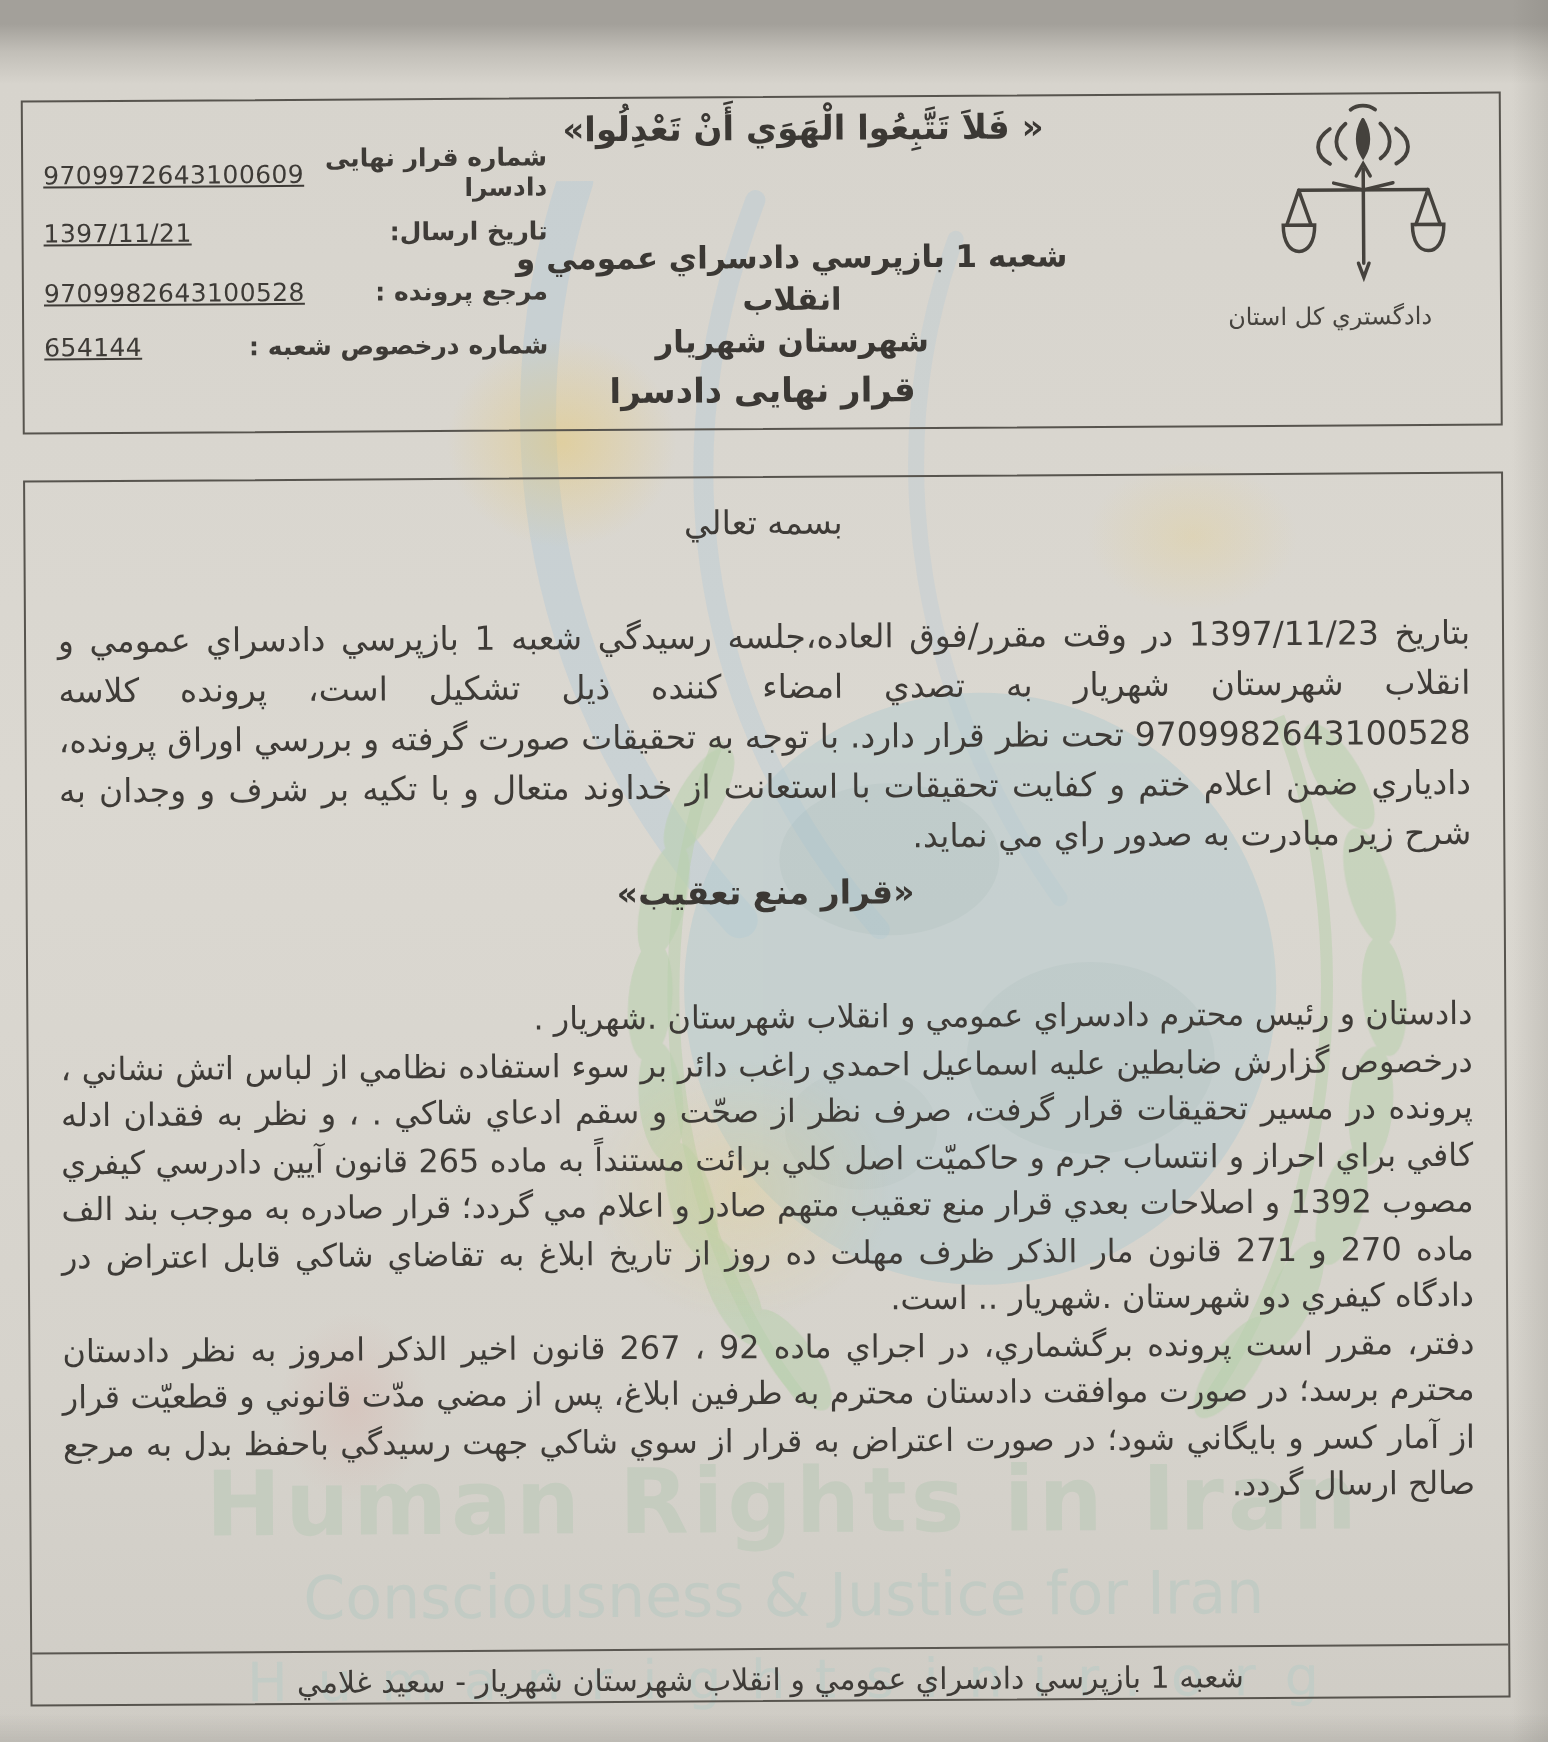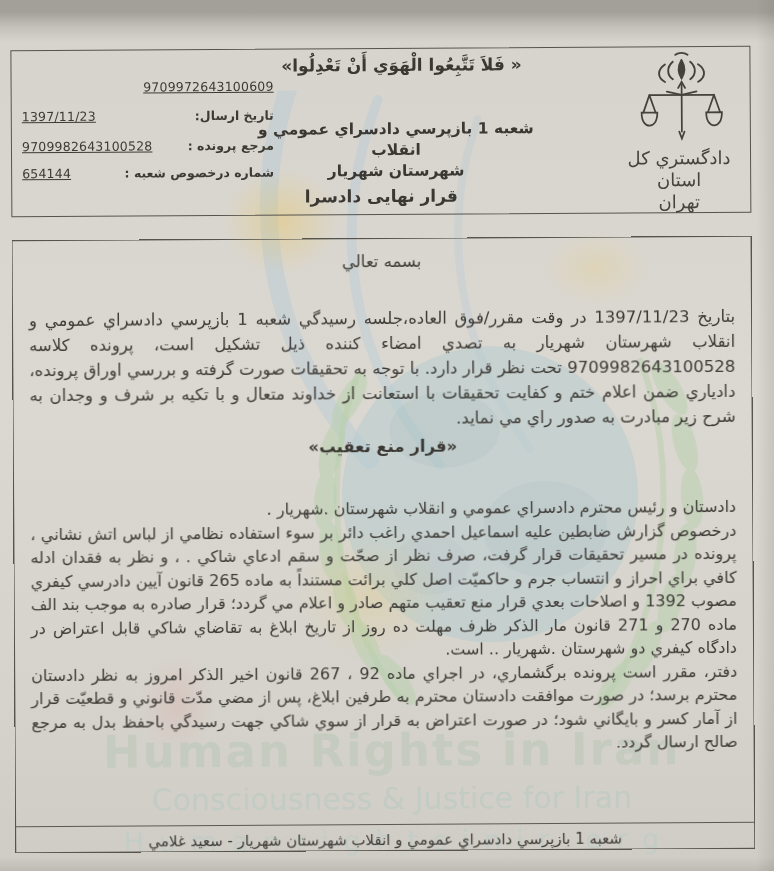--- a/index.html
+++ b/index.html
@@ -21,21 +21,21 @@
   .wm-line2{font-size:30px; color:#c2cbc4; margin-top:6px;}
   .wm-line3{font-size:27px; color:#c3ccc6; letter-spacing:0.55em; margin-top:10px; padding-left:0.5em;}
   
   .box{position:absolute; border:1.5px solid #57544e; z-index:2;}
   .header-box{left:13px; top:48px; width:738px; height:165px;}
   .body-box{left:13px; top:238px; width:738px; height:611px;}
   .abs{position:absolute;}
   
   .verse{top:6px; left:40px; width:700px; text-align:center; font-size:17px; font-weight:bold; color:#3b3834;}
   .emblem-wrap{top:4px; right:20px; width:96px; height:98px;}
-  .authority{top:100px; right:6px; width:130px; text-align:center; font-size:18px; line-height:22px; color:#46433e; direction:rtl;margin-left:48px;}
+  .authority{top:100px; right:6px; width:130px; text-align:left; font-size:12px; line-height:22px; color:#46433e; direction:rtl;margin-left:48px;}
   .meta-row{left:10px; width:252px; height:20px; display:flex; justify-content:space-between; align-items:center; direction:rtl; color:#3e3b37; font-size:12.5px;}
   .meta-row .lbl{font-weight:bold;}
   .meta-row .val{direction:ltr; letter-spacing:0.2px;text-decoration:underline;}
   .branch{top:70px; left:228px; width:312px; text-align:center; direction:rtl; font-weight:bold; font-size:15.5px; line-height:21px; color:#3b3834;}
   .doc-title{top:137px; left:0; width:100%; text-align:center; font-weight:bold; font-size:17px; color:#3b3834;}
   
   .basmala{top:13px; left:0; width:100%; text-align:center; font-size:16.5px; color:#3e3b37;}
   .intro{top:50px; left:16px; right:16px; direction:rtl; text-align:justify; font-size:16.5px; line-height:25px; color:#3e3b37;}
   .ruling-title{top:198px; left:0; width:100%; text-align:center; font-weight:bold; font-size:16.5px; color:#3b3834;}
   .text-block{top:258px; left:16px; right:16px; direction:rtl; text-align:justify; font-size:16px; line-height:23.5px; color:#3e3b37;}
@@ -122,29 +122,29 @@
             <path d="M18 50 L11 70 M18 50 L25 70"></path>
             <path d="M9 70 L27 70 C27 80 23 85 18 85 C13 85 9 80 9 70 Z"></path>
             <path d="M92 50 L85 70 M92 50 L99 70"></path>
             <path d="M83 70 L101 70 C101 80 97 85 92 85 C87 85 83 80 83 70 Z"></path>
           </g>
         </svg>
       </div>
 
       <div class="abs authority">
         <div>دادگستري کل استان</div>
-        <div>تهران</div>
       </div>
 
       <div class="abs meta-row" style="top:26px;">
+        <span class="lbl">شماره قرار نهایی دادسرا</span>
         <span class="val">9709972643100609</span>
       </div>
       <div class="abs meta-row" style="top:55px;">
         <span class="lbl">تاریخ ارسال:</span>
-        <span class="val">1397/11/23</span>
+        <span class="val">1397/11/21</span>
       </div>
       <div class="abs meta-row" style="top:85px;">
         <span class="lbl">مرجع پرونده :</span>
         <span class="val">9709982643100528</span>
       </div>
       <div class="abs meta-row" style="top:112px;">
         <span class="lbl">شماره درخصوص شعبه :</span>
         <span class="val">654144</span>
       </div>
 

